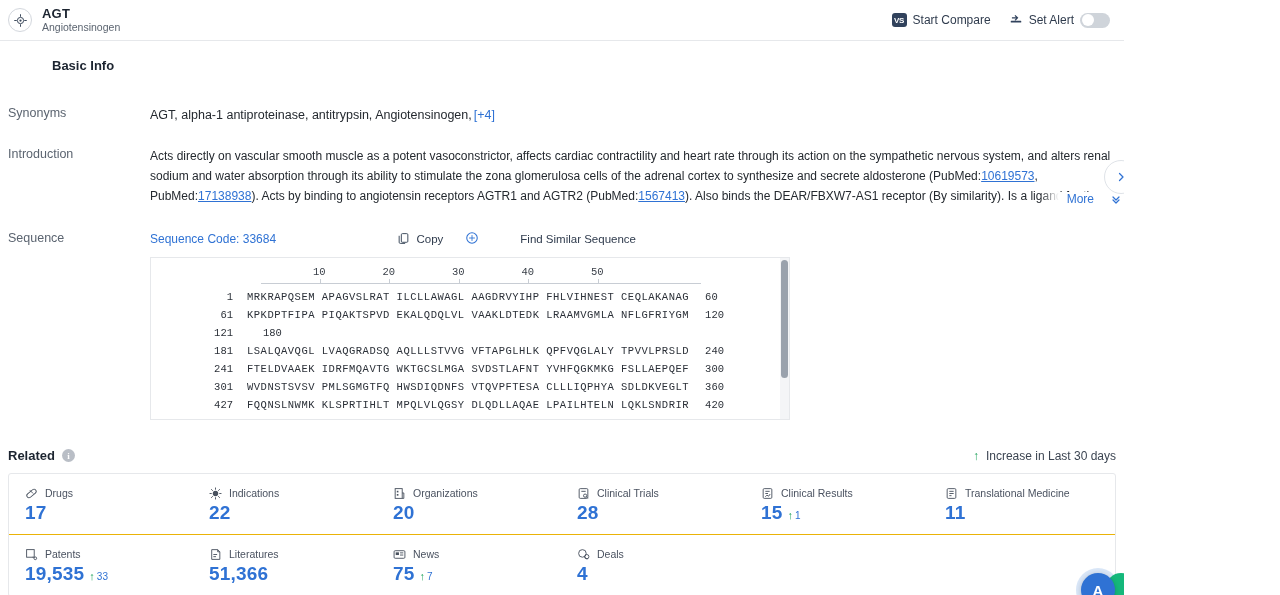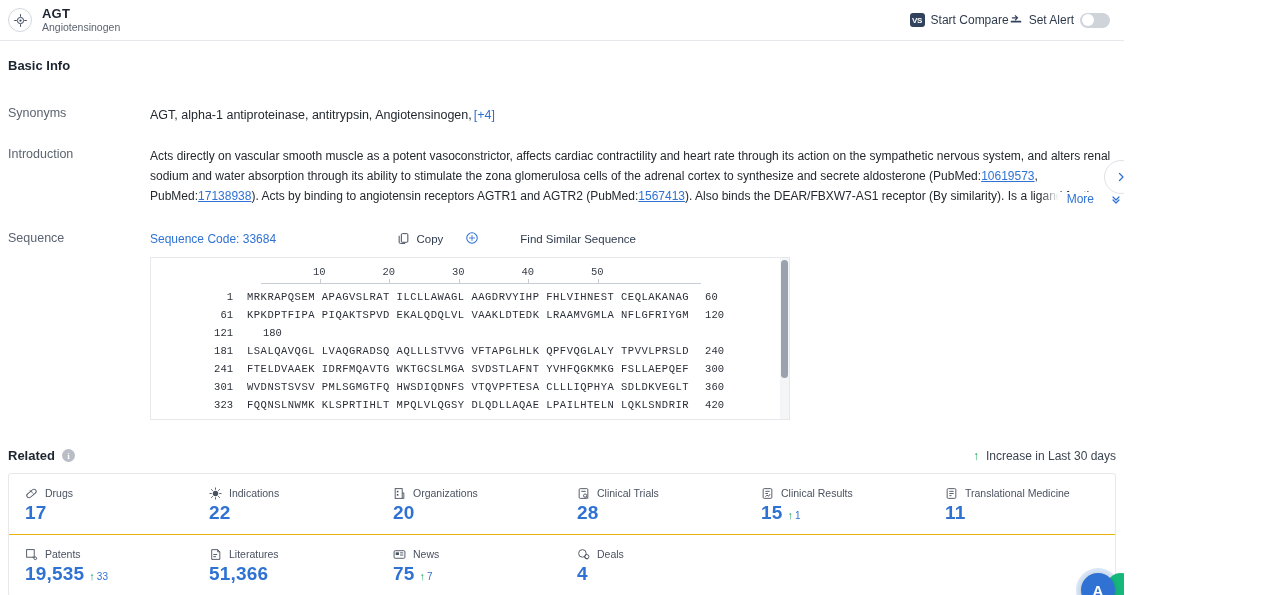--- a/index.html
+++ b/index.html
@@ -28,21 +28,21 @@
     border: 1px solid #d3d7dd;
     display: flex; align-items: center; justify-content: center;
     flex: 0 0 auto;
   }
   .brand-text { display: flex; flex-direction: column; line-height: 1.05; }
   .brand-title { font-size: 13px; font-weight: bold; color: #1c2430; letter-spacing: .2px; }
   .brand-sub { font-size: 10.5px; color: #5b6470; margin-top: 2px; }
 
   .topbar-right {
     margin-left: auto;
-    display: flex; align-items: center;  justify-content: space-between;
+    display: flex; align-items: center; gap: 18px; justify-content: space-between;
   }
   .tb-action {
     display: flex; align-items: center; gap: 6px;
     font-size: 12px; color: #2f3b4d; cursor: pointer;
     white-space: nowrap;
   }
   .vs-badge {
     width: 15px; height: 14px; border-radius: 3px;
     background: #31425c; color: #fff;
     font-size: 8px; font-weight: bold;
@@ -56,20 +56,21 @@
   .toggle::after {
     content: ""; position: absolute; top: 1.5px; left: 2px;
     width: 12px; height: 12px; border-radius: 50%; background: #fff;
   }
 
   
   .content { padding: 0 0 0 0; }
   .section-title {
     font-size: 13px; font-weight: bold; color: #1c2430;
     padding: 17px 0 0 8px;
+    margin-left: 44px;
   }
 
   .row { display: flex; padding-left: 8px; }
   .row-label {
     width: 142px; flex: 0 0 142px;
     font-size: 12.5px; color: #5b6470;
     padding-top: 1px;
   }
   .row-body { flex: 1; min-width: 0; }
 
@@ -341,21 +342,21 @@
                   <div class="ruler-tick" style="left: 446.96px;"></div>
                 </div>
             </div>
             <div id="seq-lines">
                 <div class="seq-line"><span class="seq-num-l">1</span><span class="seq-chunks">MRKRAPQSEM APAGVSLRAT ILCLLAWAGL AAGDRVYIHP FHLVIHNEST CEQLAKANAG</span><span class="seq-num-r">60</span></div>
                 <div class="seq-line"><span class="seq-num-l">61</span><span class="seq-chunks">KPKDPTFIPA PIQAKTSPVD EKALQDQLVL VAAKLDTEDK LRAAMVGMLA NFLGFRIYGM</span><span class="seq-num-r">120</span></div>
                 <div class="seq-line"><span class="seq-num-l">121</span><span class="seq-num-r">180</span></div>
                 <div class="seq-line"><span class="seq-num-l">181</span><span class="seq-chunks">LSALQAVQGL LVAQGRADSQ AQLLLSTVVG VFTAPGLHLK QPFVQGLALY TPVVLPRSLD</span><span class="seq-num-r">240</span></div>
                 <div class="seq-line"><span class="seq-num-l">241</span><span class="seq-chunks">FTELDVAAEK IDRFMQAVTG WKTGCSLMGA SVDSTLAFNT YVHFQGKMKG FSLLAEPQEF</span><span class="seq-num-r">300</span></div>
                 <div class="seq-line"><span class="seq-num-l">301</span><span class="seq-chunks">WVDNSTSVSV PMLSGMGTFQ HWSDIQDNFS VTQVPFTESA CLLLIQPHYA SDLDKVEGLT</span><span class="seq-num-r">360</span></div>
-                <div class="seq-line"><span class="seq-num-l">323</span><span class="seq-chunks">FQQNSLNWMK KLSPRTIHLT MPQLVLQGSY DLQDLLAQAE LPAILHTELN LQKLSNDRIR</span><span class="seq-num-r">420</span></div>
+                <div class="seq-line"><span class="seq-num-l">427</span><span class="seq-chunks">FQQNSLNWMK KLSPRTIHLT MPQLVLQGSY DLQDLLAQAE LPAILHTELN LQKLSNDRIR</span><span class="seq-num-r">420</span></div>
               </div>
           </div>
           <div class="seq-scroll">
             <div class="seq-thumb"></div>
           </div>
         </div>
       </div>
     </div>
 
     <div class="related-head">

